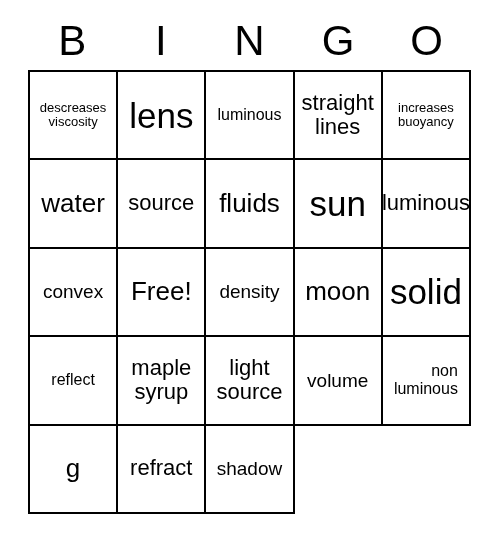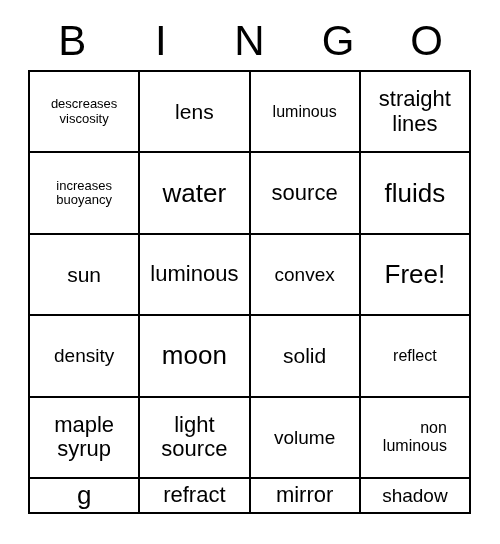--- a/index.html
+++ b/index.html
@@ -47,21 +47,21 @@
   .grid {
     position: absolute;
     left: 28px;
     top: 70px;
     width: 443px;
     height: 444px;
     border-top: 2px solid #000;
     border-left: 2px solid #000;
     box-sizing: border-box;
     display: grid;
-    grid-template-columns: repeat(4, 1fr);
+    grid-template-columns: repeat(5, 1fr);
     grid-template-rows: repeat(5, 1fr);
   }
   .cell {
     border-right: 2px solid #000;
     border-bottom: 2px solid #000;
     box-sizing: border-box;
     display: flex;
     align-items: center;
     justify-content: center;
     text-align: center;
@@ -73,21 +73,21 @@
     line-height: 1.12;
     white-space: pre-line;
   }
 
   
   .fs-xs  { font-size: 13px; }
   .fs-s   { font-size: 16px; text-align: right; }
   .fs-m   { font-size: 19px; }
   .fs-l   { font-size: 22px; }
   .fs-xl  { font-size: 26px; }
-  .fs-xxl { font-size: 21px; text-align: right; }
+  .fs-xxl { font-size: 35px; text-align: right; }
 </style>
 </head>
 <body>
 
 <div class="card">
 
   <div class="header">
     <div class="header-cell">B</div>
     <div class="header-cell">I</div>
     <div class="header-cell">N</div>
@@ -162,20 +162,17 @@
         <span class="cell-text fs-s">non
 luminous</span>
       </div>
       <div class="cell">
         <span class="cell-text fs-xl">g</span>
       </div>
       <div class="cell">
         <span class="cell-text fs-l">refract</span>
       </div>
       <div class="cell">
-        <span class="cell-text fs-l">mirror</span>
-      </div>
-      <div class="cell">
         <span class="cell-text fs-m">shadow</span>
       </div>
     </div>
 
 </div>
 
 </body></html>

